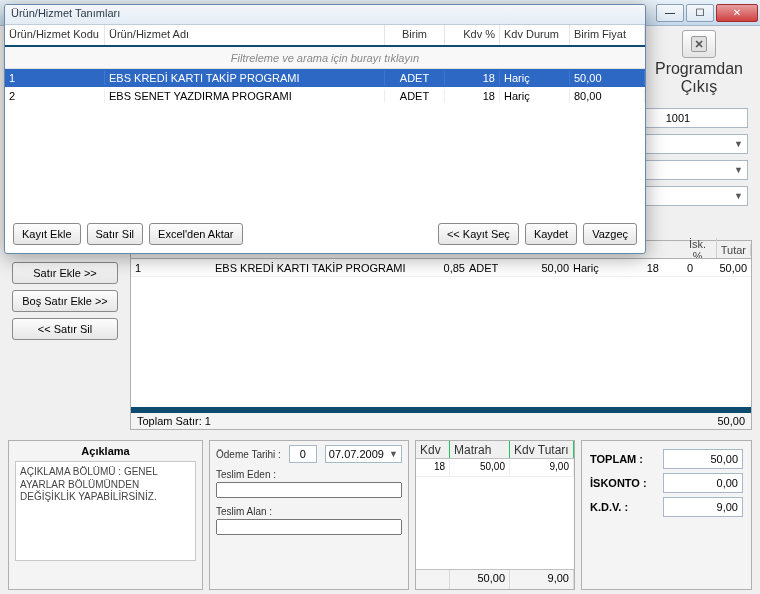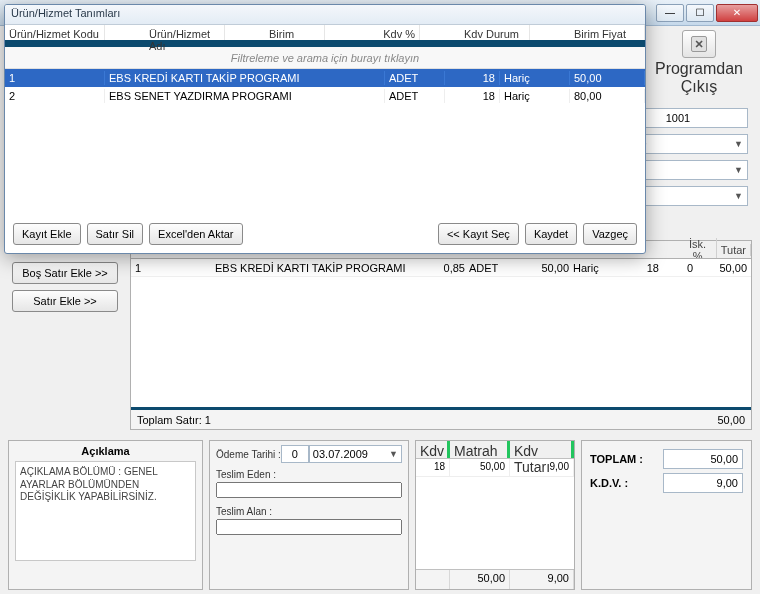--- a/index.html
+++ b/index.html
@@ -21,61 +21,61 @@
 
 .right-fields { position: absolute; right: 12px; top: 108px; width: 140px; display: flex; flex-direction: column; gap: 6px; }
 .right-fields input, .right-fields .combo { width: 100%; height: 20px; border: 1px solid #a8b8c8; padding: 1px 4px; background:#fff; }
 .right-fields .combo { display:flex; align-items:center; justify-content:space-between; }
 .chev { color:#555; font-size:9px; }
 
 
 .line-grid { position: absolute; left: 130px; right: 8px; top: 258px; height: 172px; background: #fff; border: 1px solid #b0b0b0; }
 .line-row { display: flex; height: 18px; align-items: center; padding: 0 4px; border-bottom: 1px solid #f0f0f0; }
 .line-row span { white-space: nowrap; overflow: hidden; }
-.lg-footer { position: absolute; bottom: 0; left:0; right:0; height: 22px; border-top: 3px solid #0c4a6e; display:flex; align-items:center; padding: 0 6px; background:#f4f4f4; justify-content: space-between; }
+.lg-footer { position: absolute; bottom: 0; left:0; right:0; height: 22px; border-top: 6px solid #0c4a6e; display:flex; align-items:center; padding: 0 6px; background:#f4f4f4; justify-content: space-between; }
 
 .side-btns { position: absolute; left: 12px; top: 262px; width: 106px; display:flex; flex-direction:column; gap:6px; }
 .btn { height: 22px; border: 1px solid #8a8a8a; border-radius: 3px; background: linear-gradient(180deg,#fdfdfd,#e6e6e6); display:flex; align-items:center; justify-content:center; padding: 8px 8px; cursor:pointer; white-space:nowrap; }
 
 
 .bottom { position: absolute; left: 8px; right: 8px; bottom: 4px; height: 150px; display:flex; gap:6px; }
 .panel { border: 1px solid #b0b0b0; background: #f4f4f4; padding: 4px 6px; position: relative; }
 .panel.ack { width: 195px; }
 .panel.ack .ttl { text-align:center; font-weight:bold; margin-bottom:4px; }
 .panel.ack .txt { background:#fff; border:1px solid #c8c8c8; height: 100px; padding:4px; font-size:10px; color:#444; line-height:1.25; }
 .panel.pay { width: 200px; }
 .paylbl { font-size:10px; color:#333; margin: 2px 0; }
-.payrow { display:flex; gap:0; align-items:center; margin-bottom:6px;justify-content:space-between; }
+.payrow { display:flex; gap:8px; align-items:center; margin-bottom:6px;justify-content:space-between; }
 .payrow input { height:18px; border:1px solid #a8b8c8; padding:1px 4px; }
 .panel.kdv { width: 160px; padding:0; background:#fff; }
 .kdv-head { display:flex; background:#f0f0f0; border-bottom:1px solid #c0c0c0; height:18px; }
-.kdv-head > div { padding:2px 4px; font-size:14px; color:#333; border-right:3px solid #22c55e; }
+.kdv-head > div { padding:2px 4px; font-size:12px; color:#333; border-right:1px solid #22c55e; }
 .kdv-row { display:flex; height:18px; border-bottom:1px solid #eee; }
 .kdv-row > div { padding:2px 4px; font-size:10px; text-align:right; border-right:1px solid #eee; }
 .kdv-foot { position:absolute; bottom:0; left:0; right:0; display:flex; height:20px; border-top:1px solid #c0c0c0; background:#f4f4f4; }
 .kdv-foot > div { padding:2px 4px; text-align:right; border-right:1px solid #d8d8d8; }
 .panel.tot { flex:1; }
 .tot-row { display:flex; justify-content:space-between; align-items:center; margin:4px 2px; }
 .tot-row .lbl { font-weight:bold; font-size:11px; }
 .tot-row input { width: 80px; height:20px; border:1px solid #a8b8c8; text-align:right; padding:1px 4px; }
 
 
 .modal { position: absolute; left: 4px; top: 4px; width: 642px; height: 250px; background: #fff; border: 1px solid #6a88aa; box-shadow: 0 4px 20px rgba(0,0,0,0.35); border-radius: 3px; overflow:hidden; }
 .m-title { height: 20px; background: linear-gradient(180deg,#f4f7fb,#e3ecf5); border-bottom:1px solid #c0ccd8; padding: 2px 6px; font-size:11px; color:#2a3a4a; }
 .m-grid { height: 180px; overflow:hidden; }
-.gh { display:flex; height: 22px; border-bottom:7px solid #0c4a6e; background:#fff;gap:40px; }
+.gh { display:flex; height: 22px; border-bottom:2px solid #0c4a6e; background:#fff; }
 .gh > div { padding: 3px 4px; font-size:11px; color:#333; border-right:1px solid #e6e6e6; }
 .filter-row { height: 22px; display:flex; align-items:center; justify-content:center; color:#888; background:#f8f8f8; border-bottom:1px solid #e0e0e0; font-style:italic; }
 .gr { display:flex; height:18px; align-items:center; }
 .gr > div { padding:1px 4px; border-right:1px solid #eee; white-space:nowrap; overflow:hidden; }
 .gr.sel { background:#2d68c4; color:#fff; }
 .gr.sel > div { border-right-color: #3a78d4; }
 .c-kod { width: 100px; }
 .c-ad { flex: 1; }
-.c-birim { width: 60px; }
+.c-birim { width: 60px; text-align: center; }
 .c-kdvp { width: 55px; text-align:right; }
 .c-kdvd { width: 70px; }
 .c-bf { width: 75px; text-align:left; }
 .m-btns { position:absolute; bottom:8px; left:8px; right:8px; display:flex; gap:6px; align-items:center; }
 .m-btns .spacer { flex:1; }
 
 
 .grid-cols { position:absolute; left:130px; right:8px; top:240px; height:18px; display:flex; background:#f0f0f0; border:1px solid #b0b0b0; border-bottom:none; font-size:10px; color:#444; align-items:center; }
 .grid-cols > div { padding: 0 4px; border-right:1px solid #d0d0d0; text-align:center; }
 </style>
@@ -118,22 +118,23 @@
       </div>
   </div>
 
   <div class="grid-cols">
     <div style="width:600px;"></div>
     <div style="width:40px;">İsk. %</div>
     <div style="flex:1;text-align:right;">Tutar</div>
   </div>
 
   <div class="side-btns">
+    <div class="btn">Satır Ekle &gt;&gt;</div>
     <div class="btn">Boş Satır Ekle &gt;&gt;</div>
-    <div class="btn">Satır Ekle &gt;&gt;</div>
+    <div class="btn">&lt;&lt; Satır Sil</div>
   </div>
 
   <div class="line-grid">
     <div class="line-row">
       <span style="width:22px;">1</span>
       <span style="width:58px;"></span>
       <span style="width:200px;">EBS KREDİ KARTI TAKİP PROGRAMI</span>
       <span style="width:50px;text-align:right;">0,85</span>
       <span style="width:44px;padding-left:4px;">ADET</span>
       <span style="width:60px;text-align:right;">50,00</span>
@@ -151,21 +152,21 @@
   <div class="bottom">
     <div class="panel ack">
       <div class="ttl">Açıklama</div>
       <div class="txt">AÇIKLAMA BÖLÜMÜ : GENEL AYARLAR BÖLÜMÜNDEN DEĞİŞİKLİK YAPABİLİRSİNİZ.</div>
     </div>
     <div class="panel pay">
       <div class="payrow">
         <span class="paylbl">Ödeme Tarihi :</span>
         <input style="width: 28px; text-align: center;" value="0">
         <div class="combo" style="flex:1;height:18px;border:1px solid #a8b8c8;display:flex;align-items:center;justify-content:space-between;padding:0 3px;background:#fff;">
-            <span>03.07.2009</span>
+            <span>07.07.2009</span>
             <span class="chev">▼</span>
           </div>
       </div>
       <div class="paylbl">Teslim Eden :</div>
       <input style="width: 100%;">
       <div style="height:6px;"></div>
       <div class="paylbl">Teslim Alan :</div>
       <input style="width: 100%;">
     </div>
     <div class="panel kdv">
@@ -182,20 +183,24 @@
       <div class="kdv-foot">
         <div style="width:34px;"></div>
         <div style="width:60px;">50,00</div>
         <div style="flex:1;">9,00</div>
       </div>
     </div>
     <div class="panel tot">
       <div class="tot-row">
           <span class="lbl">TOPLAM :</span>
           <input value="50,00" style="">
+        </div>
+      <div class="tot-row">
+          <span class="lbl">İSKONTO :</span>
+          <input value="0,00" style="">
         </div>
       <div class="tot-row">
           <span class="lbl">K.D.V. :</span>
           <input value="9,00" style="">
         </div>
     </div>
   </div>
 
   <div class="modal">
     <div class="m-title">Ürün/Hizmet Tanımları</div>

